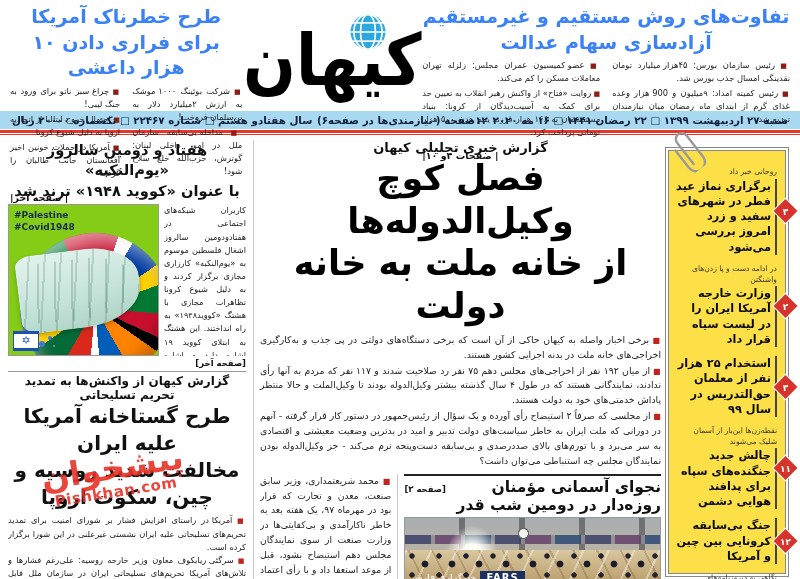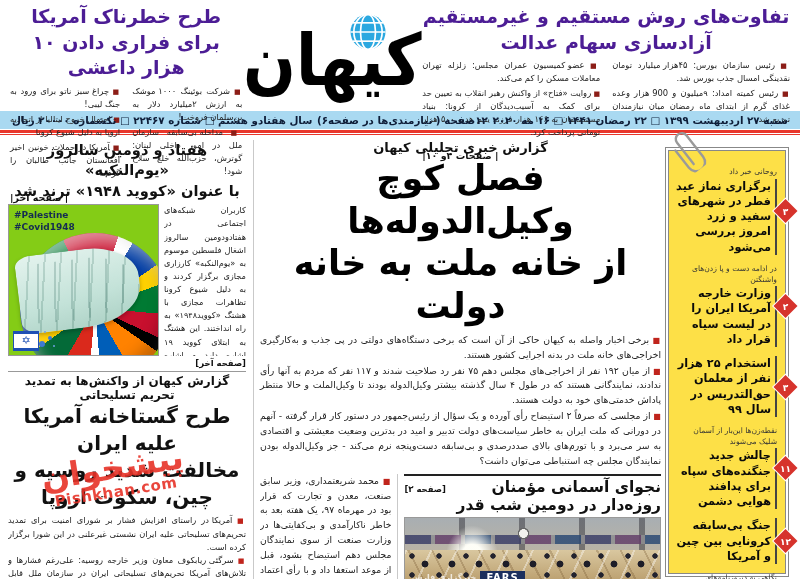--- a/index.html
+++ b/index.html
@@ -4,21 +4,21 @@
 <style>
   html,body{margin:0;padding:0;background:#e9e9e9;}
   *{box-sizing:border-box;}
   .page{width:800px;height:579px;margin:0 auto;background:#fff;position:relative;overflow:hidden;
         direction:rtl;font-family:"DejaVu Sans",sans-serif;color:#111;}
   
   .masthead{display:flex;height:111px;padding:4px 10px 0 10px;}
   .mast-block{display:flex;flex-direction:column;}
   .mast-right{width:380px;}
   .mast-left{width:240px;margin-right:auto;}
-  .mast-headline{font-weight:800;font-size:19px;line-height:1.35;text-align:center;color:#4c1d95;}
+  .mast-headline{font-weight:800;font-size:19px;line-height:1.35;text-align:center;color:#3b82f6;}
   .mast-bullets{list-style:none;margin:4px 0 0;padding:0;column-count:2;column-gap:12px;
                 font-size:8.4px;line-height:1.55;text-align:justify;color:#222;}
   .mast-bullets li{break-inside:avoid;margin-bottom:2px;}
   .mast-bullets li::before{content:"■ ";color:#8c1d17;font-size:7px;}
   .mast-ref{font-size:9.5px;font-weight:bold;text-align:left;margin-top:11px;}
   .logo-wrap{width:180px;position:relative;text-align:center;flex:none;}
   .logo-script{font-weight:900;font-size:62px;line-height:1;margin-top:26px;
                transform:scaleY(1.15);letter-spacing:-2px;color:#000;}
   .globe{position:absolute;top:8px;right:34px;width:40px;height:40px;}
   

